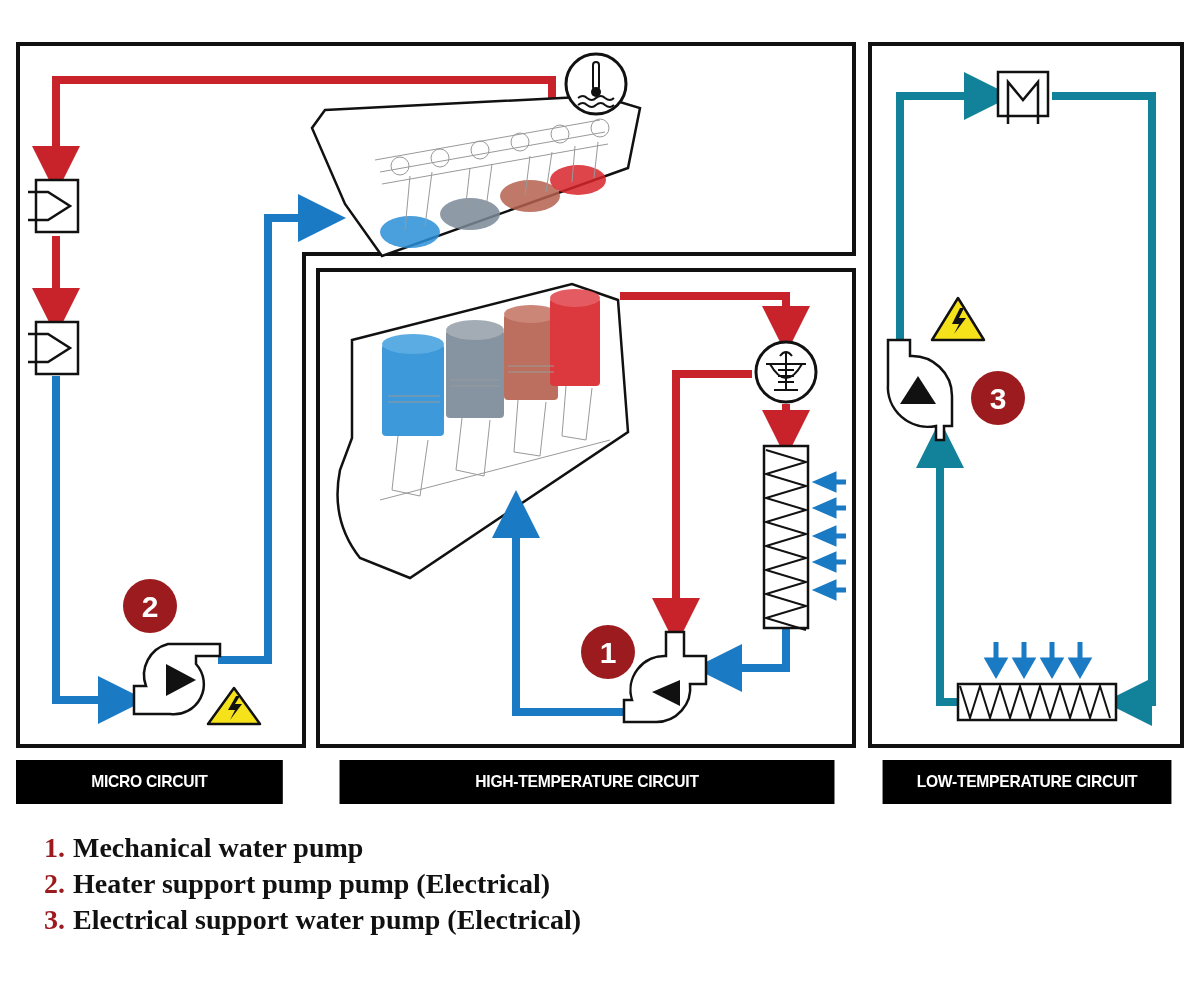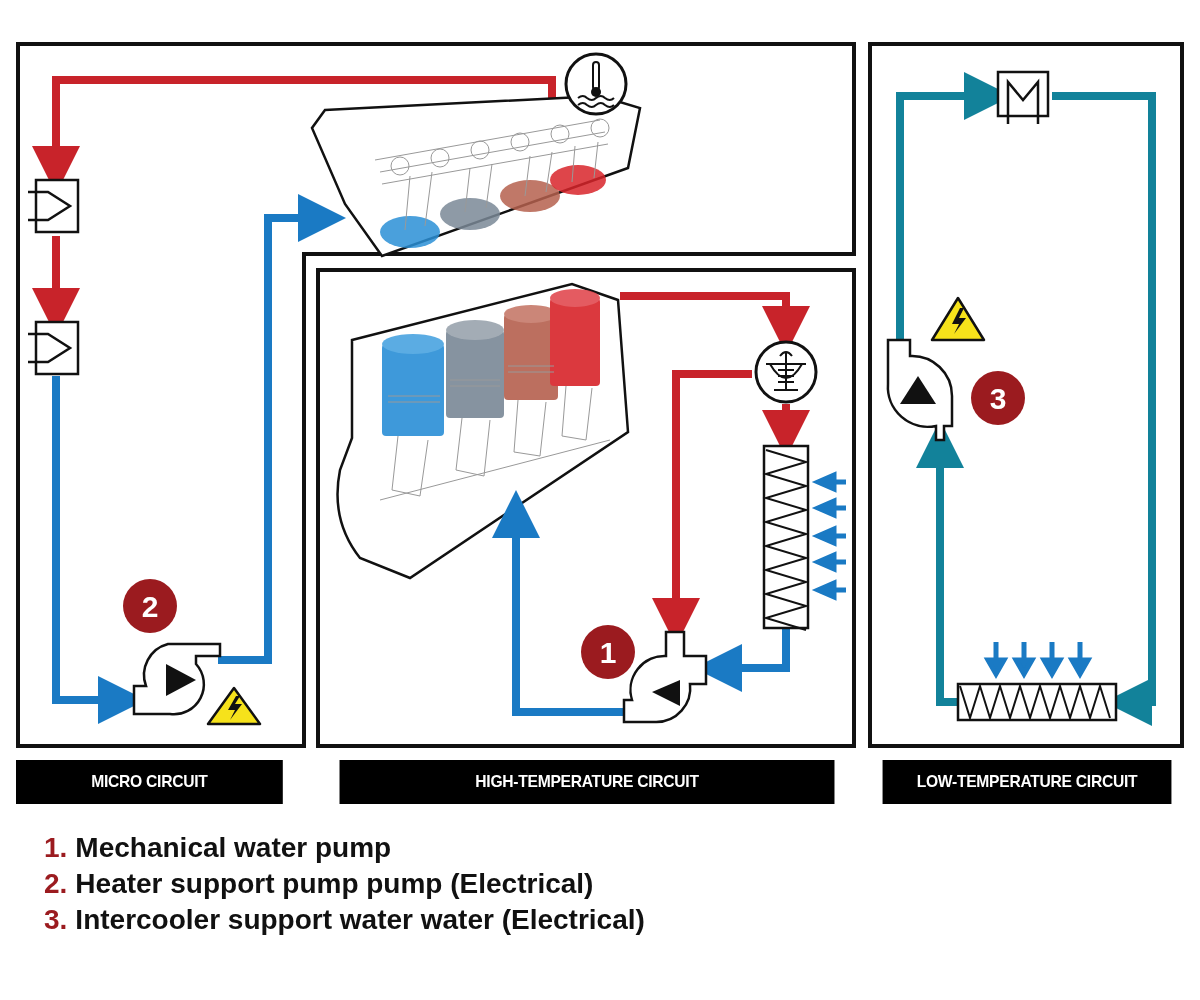--- a/index.html
+++ b/index.html
@@ -2,21 +2,21 @@
 <html><head>
 <meta charset="utf-8">
 <style>
   html,body{margin:0;padding:0;background:#ffffff;}
   body{width:1200px;height:1000px;position:relative;overflow:hidden;font-family:"Liberation Sans",sans-serif;}
   #diagram{position:absolute;left:0;top:0;}
   .label-bar{position:absolute;top:760px;height:44px;background:#000;color:#fff;display:flex;align-items:center;justify-content:center;font-family:"Liberation Sans",sans-serif;font-weight:bold;font-size:17px;letter-spacing:-0.3px;transform:scaleX(0.92);}
   #lbl-micro{left:16px;width:290px;transform-origin:left;}
   #lbl-high{left:318px;width:538px;}
   #lbl-low{left:870px;width:314px;}
-  .legend{position:absolute;left:44px;top:830px;font-family:Liberation Sans, sans-serif;font-weight:bold;font-size:28px;line-height:36px;color:#111;}
+  .legend{position:absolute;left:44px;top:830px;font-family:Liberation Serif, serif;font-weight:bold;font-size:28px;line-height:36px;color:#111;}
   .legend-item{white-space:nowrap;}
   .legend-num{color:#9b1b1f;margin-right:8px;}
 </style>
 </head>
 <body>
 
 <svg id="diagram" width="1200" height="1000" viewBox="0 0 1200 1000" xmlns="http://www.w3.org/2000/svg">
   <defs>
     <marker id="arRed" markerWidth="6" markerHeight="6" refX="3" refY="3" orient="auto" markerUnits="strokeWidth">
         <path d="M0,0 L6,3 L0,6 z" fill="#c8232a"></path>
@@ -186,15 +186,15 @@
 <div class="label-bar" id="lbl-low">LOW-TEMPERATURE CIRCUIT</div>
 
 <div class="legend">
   <div class="legend-item">
     <span class="legend-num">1.</span><span>Mechanical water pump</span>
   </div>
   <div class="legend-item">
     <span class="legend-num">2.</span><span>Heater support pump pump (Electrical)</span>
   </div>
   <div class="legend-item">
-    <span class="legend-num">3.</span><span>Intercooler support water water (Electrical)</span>
+    <span class="legend-num">3.</span><span>Electrical support water pump (Electrical)</span>
   </div>
 </div>
 
 </body></html>

